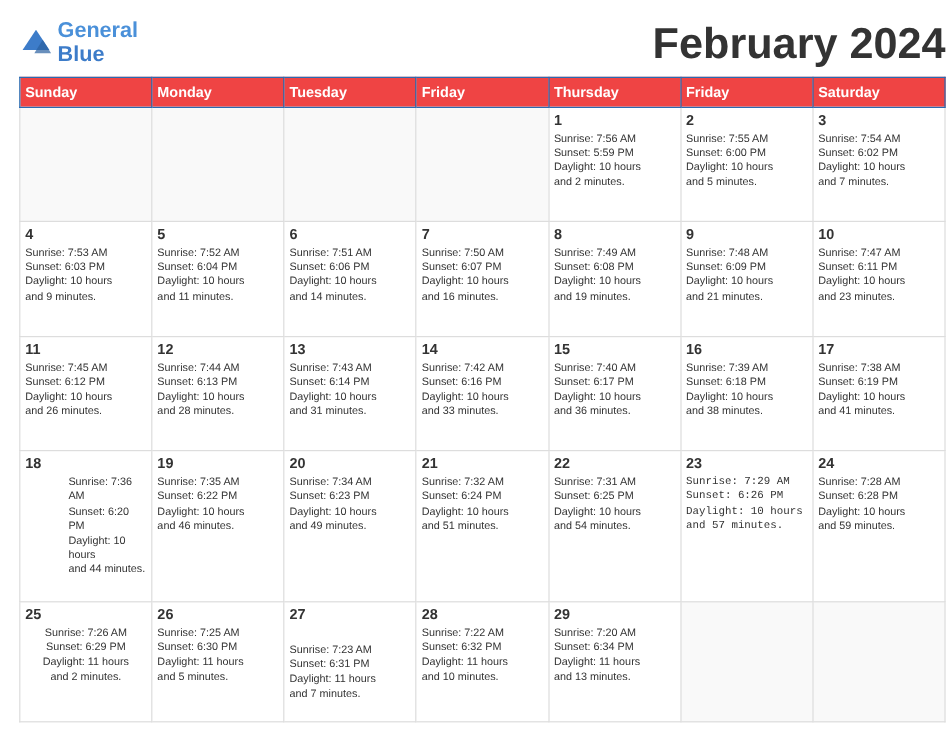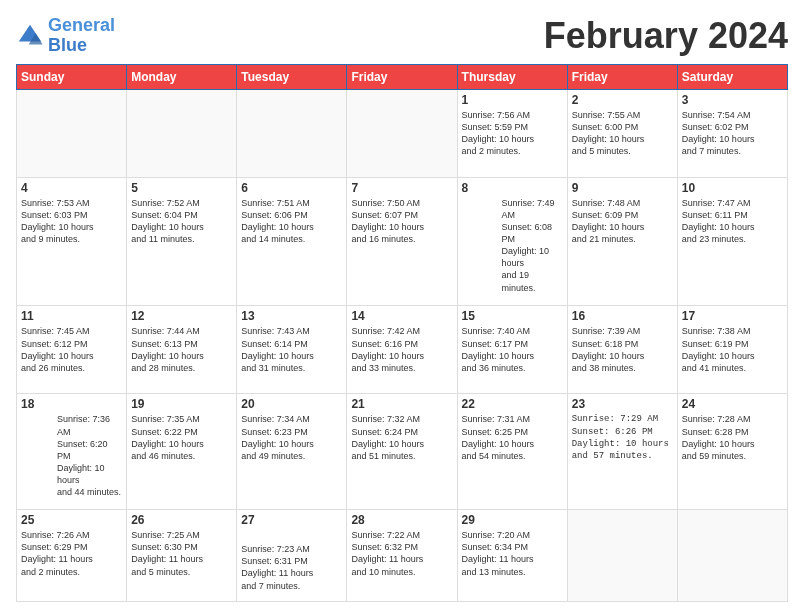--- a/index.html
+++ b/index.html
@@ -179,21 +179,21 @@
           </td>
           <td>
             <span class="day-num">7</span>
             <div class="day-info" style="white-space: pre-line;">Sunrise: 7:50 AM
 Sunset: 6:07 PM
 Daylight: 10 hours
 and 16 minutes.</div>
           </td>
           <td>
             <span class="day-num">8</span>
-            <div class="day-info" style="white-space: pre-line; margin-left: 40px;">Sunrise: 7:49 AM
+            <div class="day-info" style="white-space: pre-line;">Sunrise: 7:49 AM
 Sunset: 6:08 PM
 Daylight: 10 hours
 and 19 minutes.</div>
           </td>
           <td>
             <span class="day-num">9</span>
             <div class="day-info" style="white-space: pre-line;">Sunrise: 7:48 AM
 Sunset: 6:09 PM
 Daylight: 10 hours
 and 21 minutes.</div>
@@ -304,21 +304,21 @@
             <span class="day-num">24</span>
             <div class="day-info" style="white-space: pre-line;">Sunrise: 7:28 AM
 Sunset: 6:28 PM
 Daylight: 10 hours
 and 59 minutes.</div>
           </td>
         </tr>
         <tr>
           <td>
             <span class="day-num">25</span>
-            <div class="day-info" style="white-space: pre-line;">Sunrise: 7:26 AM
+            <div class="day-info" style="white-space: pre-line; text-align: center;">Sunrise: 7:26 AM
 Sunset: 6:29 PM
 Daylight: 11 hours
 and 2 minutes.</div>
           </td>
           <td>
             <span class="day-num">26</span>
             <div class="day-info" style="white-space: pre-line;">Sunrise: 7:25 AM
 Sunset: 6:30 PM
 Daylight: 11 hours
 and 5 minutes.</div>

